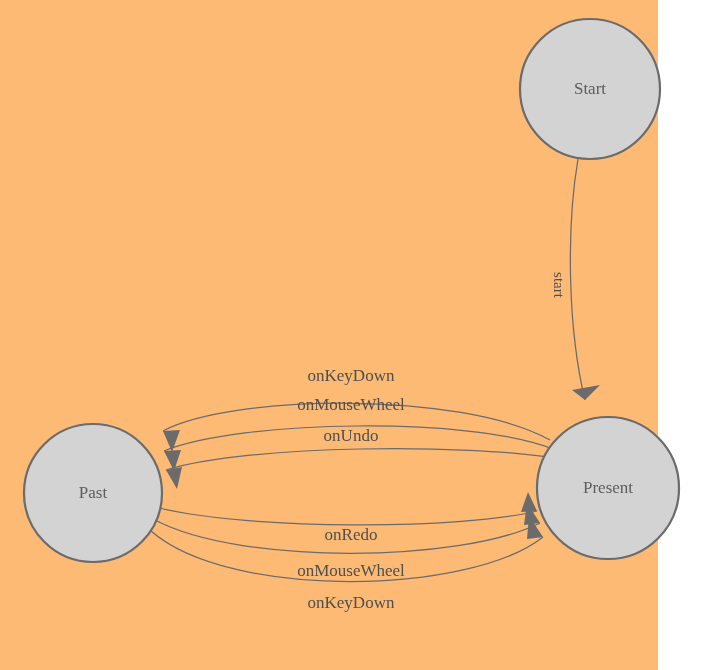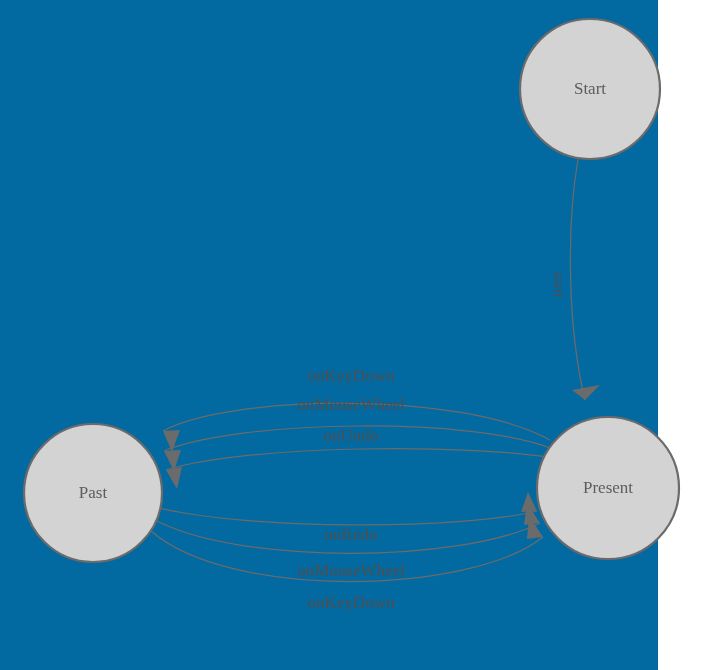--- a/index.html
+++ b/index.html
@@ -11,21 +11,21 @@
   body {
     width: 721px;
     height: 670px;
     overflow: hidden;
     font-family: "Liberation Serif", "DejaVu Serif", serif;
   }
   #diagram-root {
     position: relative;
     width: 658px;
     height: 670px;
-    background: #0369a1;
+    background: #fdba74;
   }
   svg#state-diagram {
     display: block;
     width: 721px;
     height: 670px;
   }
   .node-shape {
     fill: #d3d3d3;
     stroke: #6b6b6b;
     stroke-width: 2.2;

